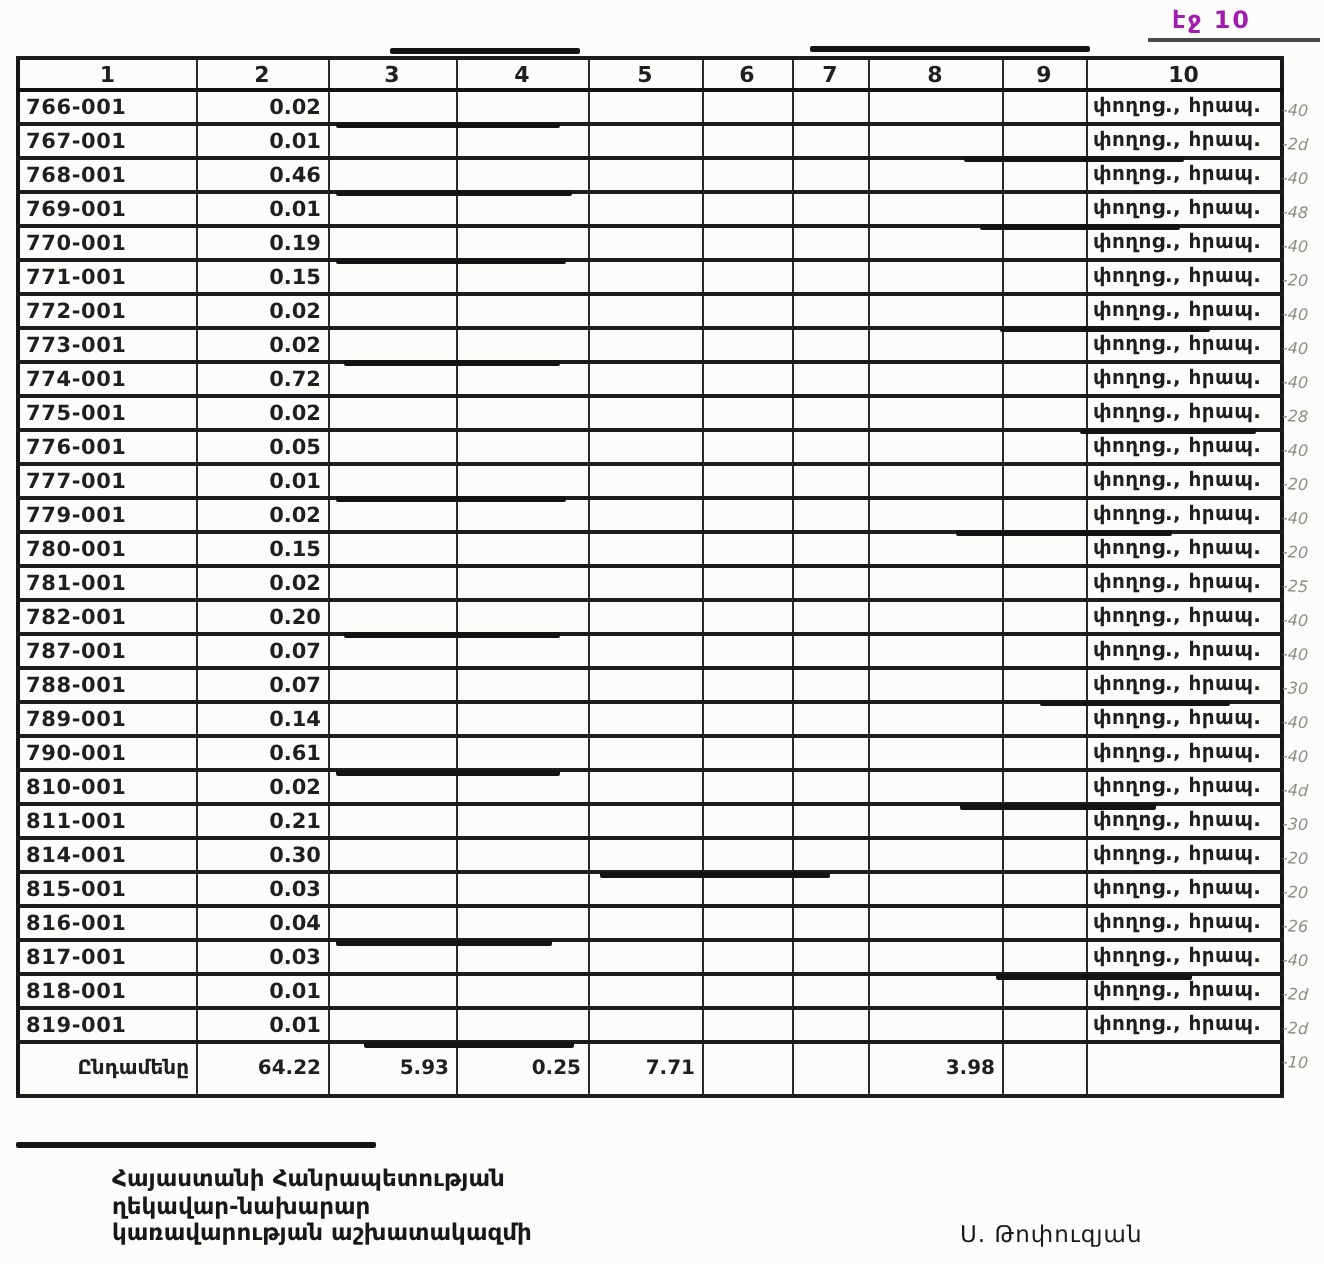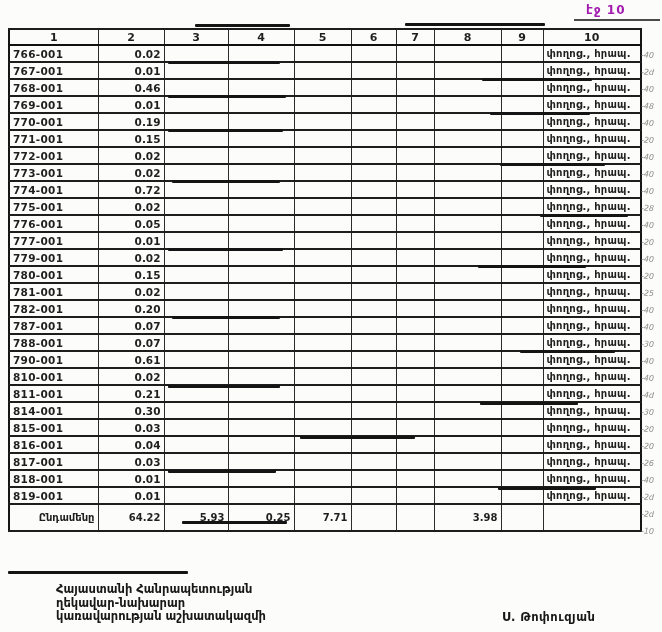--- a/index.html
+++ b/index.html
@@ -42,22 +42,22 @@
   }
   .mark{
     height:17px;line-height:17px;font-size:8px;color:#8f8d88;
     font-style:italic;transform:rotate(3deg);text-align:left;
   }
   .footer{
     position:absolute;top:583px;left:56px;
     font-size:11.5px;font-weight:700;line-height:13.5px;color:#181818;
   }
   .signature{
-    position:absolute;top:610px;left:502px;
-    font-size:11.5px;font-weight:700;color:#181818;letter-spacing:0.5px;
+    position:absolute;top:610px;left:480px;
+    font-size:11.5px;font-weight:400;color:#181818;letter-spacing:0.5px;
   }
   .smudge{position:absolute;background:#141414;border-radius:1px;}
 </style>
 </head>
 <body>
 
 <div class="page-label">էջ 10</div>
 <div class="stray-line"></div>
 
 <table class="doc">
@@ -298,20 +298,32 @@
     <td></td>
     <td></td>
     <td></td>
     <td></td>
     <td></td>
     <td></td>
     <td></td>
     <td class="c-note">փողոց., հրապ.</td>
   </tr>
       <tr>
+    <td class="c-code">789-001</td>
+    <td class="c-val">0.14</td>
+    <td></td>
+    <td></td>
+    <td></td>
+    <td></td>
+    <td></td>
+    <td></td>
+    <td></td>
+    <td class="c-note">փողոց., հրապ.</td>
+  </tr>
+      <tr>
     <td class="c-code">790-001</td>
     <td class="c-val">0.61</td>
     <td></td>
     <td></td>
     <td></td>
     <td></td>
     <td></td>
     <td></td>
     <td></td>
     <td class="c-note">փողոց., հրապ.</td>

